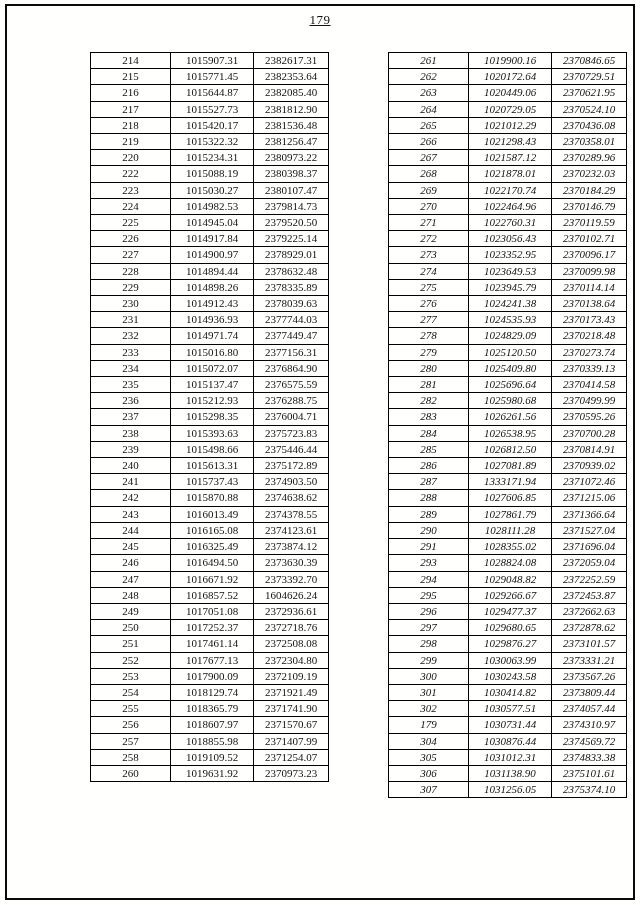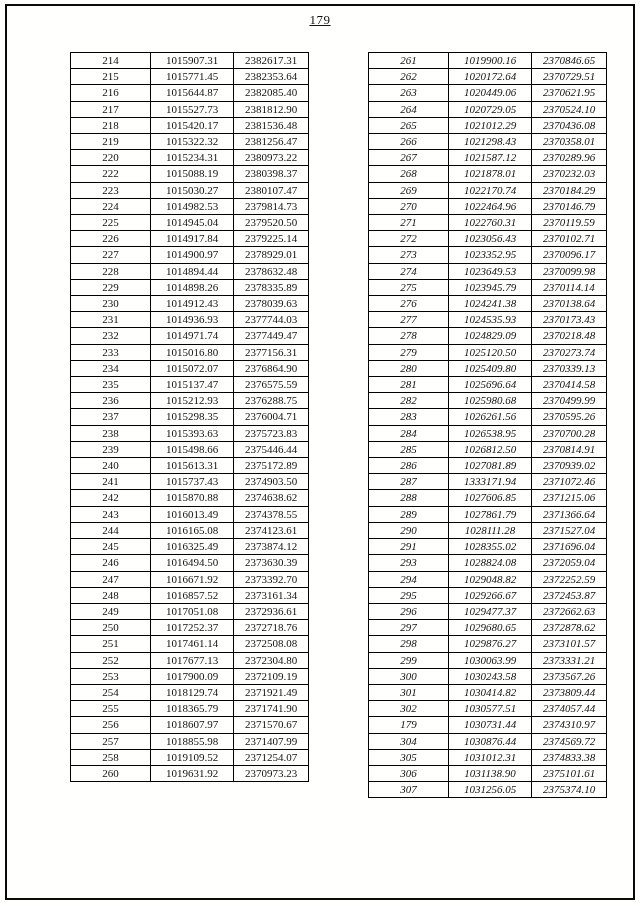--- a/index.html
+++ b/index.html
@@ -32,20 +32,21 @@
     width: 100%;
     text-align: center;
     font-size: 13px;
     letter-spacing: 0.5px;
     text-decoration: underline;
   }
   table.coord-table {
     position: absolute;
     border-collapse: collapse;
     table-layout: fixed;
+    margin-left: 20px;
   }
   table.coord-table td {
     border: 1px solid #000;
     font-size: 11px;
     line-height: 15.2px;
     height: 15.2px;
     padding: 0 2px;
     text-align: center;
     white-space: nowrap;
     overflow: hidden;
@@ -241,21 +242,21 @@
           <td>2373630.39</td>
         </tr>
         <tr>
           <td>247</td>
           <td>1016671.92</td>
           <td>2373392.70</td>
         </tr>
         <tr>
           <td>248</td>
           <td>1016857.52</td>
-          <td>2373161.34</td>
+          <td>1604626.24</td>
         </tr>
         <tr>
           <td>249</td>
           <td>1017051.08</td>
           <td>2372936.61</td>
         </tr>
         <tr>
           <td>250</td>
           <td>1017252.37</td>
           <td>2372718.76</td>

